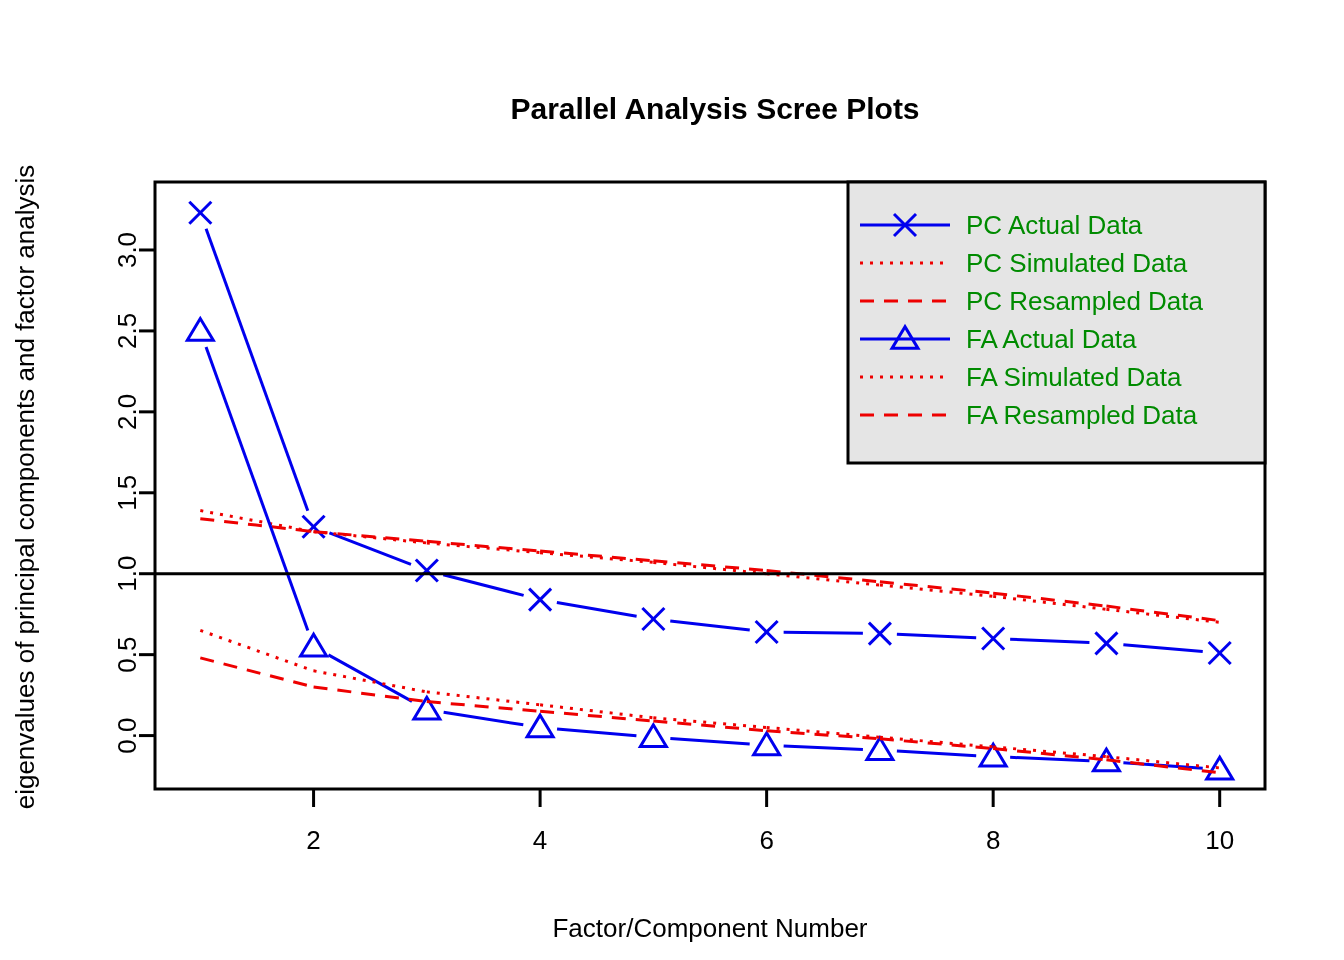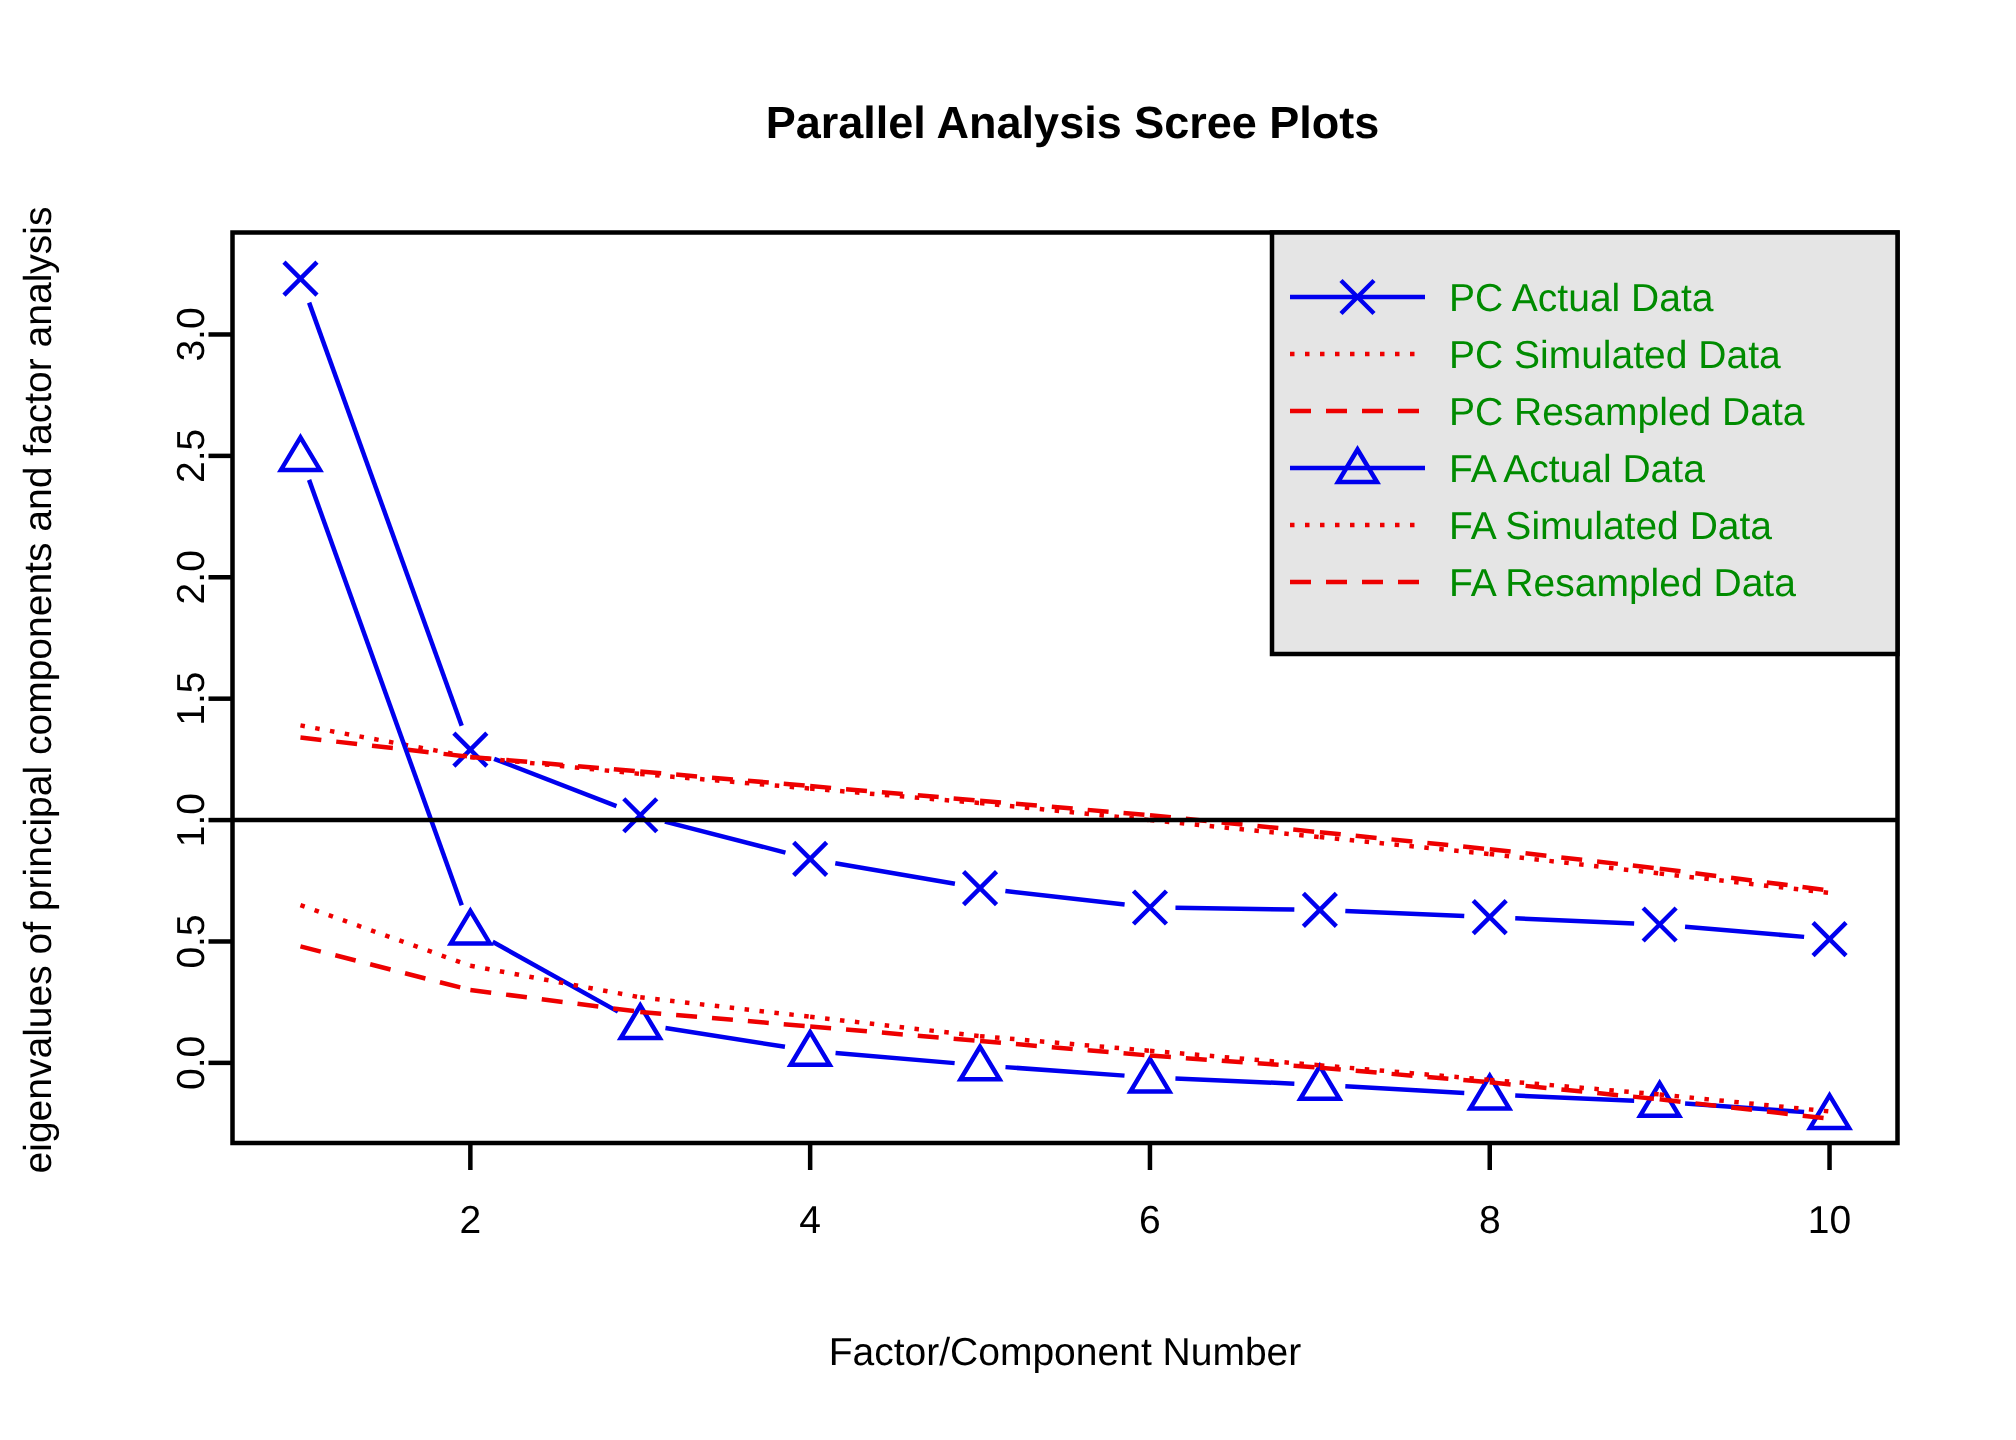--- a/index.html
+++ b/index.html
@@ -10,20 +10,21 @@
   body {
     width: 1344px;
     height: 960px;
     position: relative;
     font-family: "Liberation Sans", sans-serif;
     overflow: hidden;
   }
   #plot-root {
     position: absolute;
     inset: 0;
+    margin-top: 27px;
   }
   svg.figure {
     display: block;
     width: 1344px;
     height: 960px;
   }
   text.title {
     font-family: "Liberation Sans", sans-serif;
     font-weight: bold;
     font-size: 30px;

